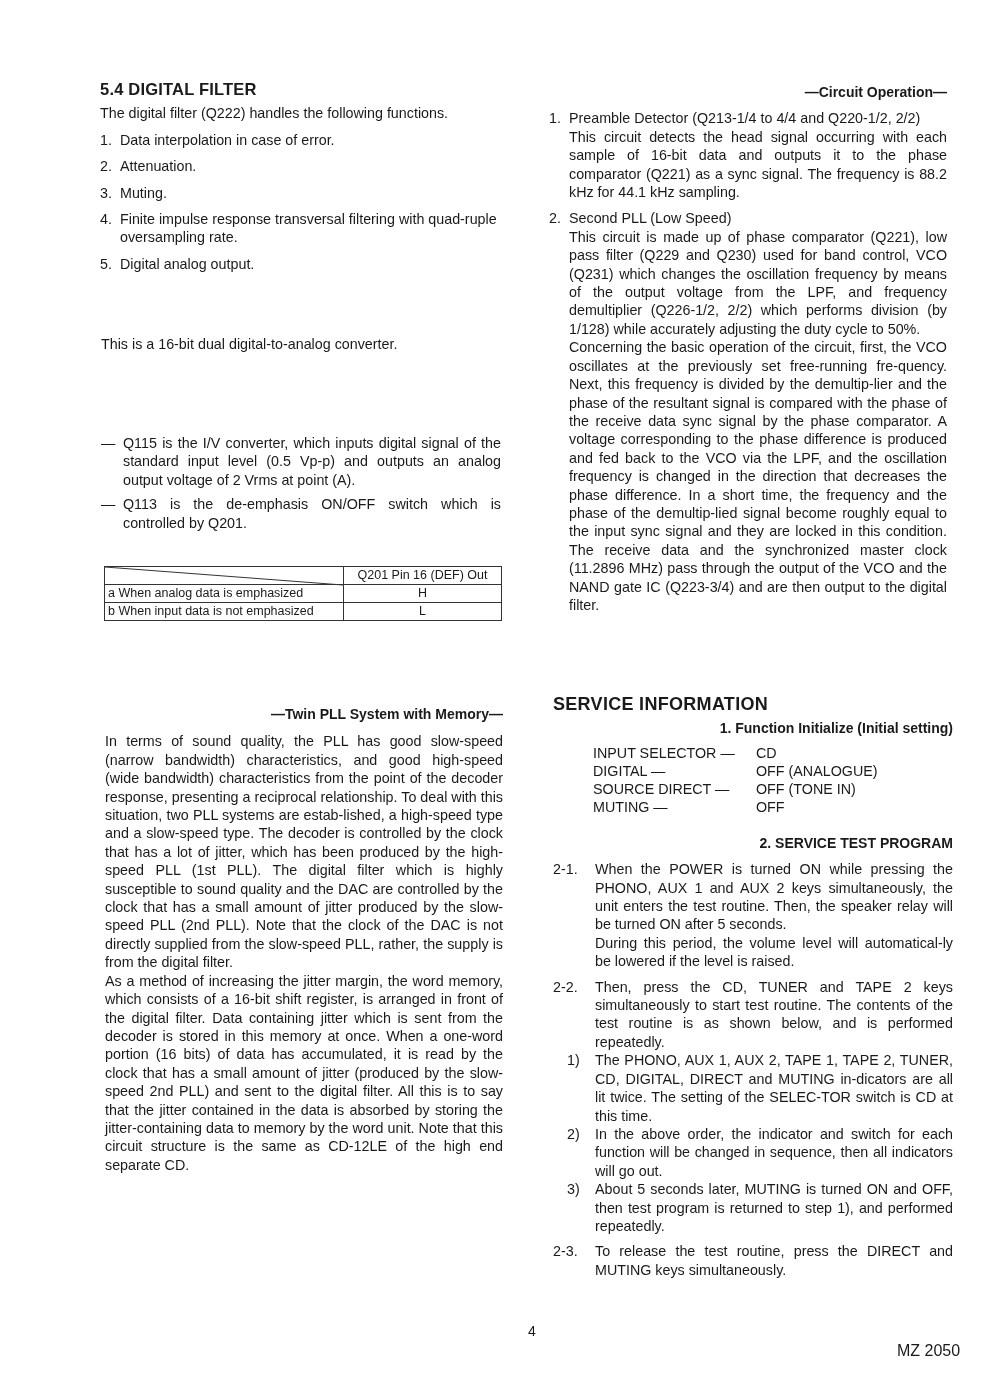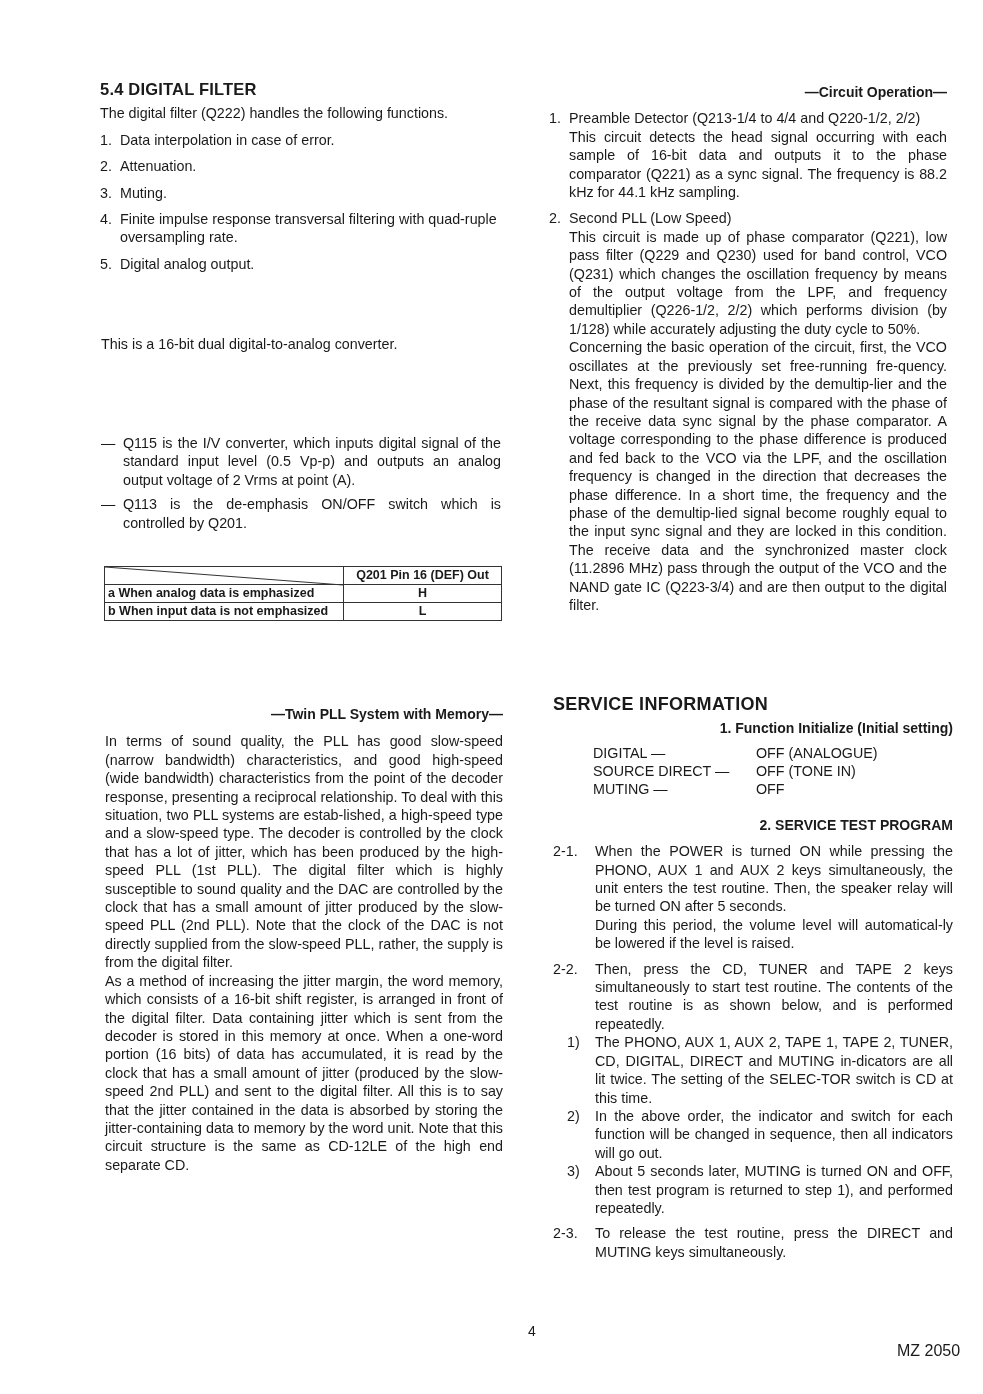--- a/index.html
+++ b/index.html
@@ -56,21 +56,21 @@
     <span class="d">—</span>
     <span>Q115 is the I/V converter, which inputs digital signal of the standard input level (0.5 Vp-p) and outputs an analog output voltage of 2 Vrms at point (A).</span>
   </div>
   <div class="dash-item" style="margin-top:6px;">
     <span class="d">—</span>
     <span>Q113 is the de-emphasis ON/OFF switch which is controlled by Q201.</span>
   </div>
 </div>
 
 <div class="col" style="left:104px; top:566px; width:398px;">
-  <table class="sw" style="width:398px;font-weight:bold;">
+  <table class="sw" style="width:398px;">
     <tbody>
         <tr>
       <td class="diag" style="width:232px; height:17px;">
         <svg width="238" height="19">
               <line x1="0" y1="0" x2="238" y2="18" stroke="#333" stroke-width="1"></line>
             </svg>
       </td>
       <td style="text-align:center;">Q201 Pin 16 (DEF) Out</td>
     </tr>
     <tr>
@@ -103,20 +103,24 @@
     <div>Second PLL (Low Speed)</div>
     <p class="just">This circuit is made up of phase comparator (Q221), low pass filter (Q229 and Q230) used for band control, VCO (Q231) which changes the oscillation frequency by means of the output voltage from the LPF, and frequency demultiplier (Q226-1/2, 2/2) which performs division (by 1/128) while accurately adjusting the duty cycle to 50%.</p>
     <p class="just">Concerning the basic operation of the circuit, first, the VCO oscillates at the previously set free-running fre-quency. Next, this frequency is divided by the demultip-lier and the phase of the resultant signal is compared with the phase of the receive data sync signal by the phase comparator. A voltage corresponding to the phase difference is produced and fed back to the VCO via the LPF, and the oscillation frequency is changed in the direction that decreases the phase difference. In a short time, the frequency and the phase of the demultip-lied signal become roughly equal to the input sync signal and they are locked in this condition. The receive data and the synchronized master clock (11.2896 MHz) pass through the output of the VCO and the NAND gate IC (Q223-3/4) and are then output to the digital filter.</p>
   </div>
 </div>
 
 <div class="col" style="left:553px; top:695px; width:400px;">
   <h2 class="hbig">SERVICE INFORMATION</h2>
   <h3 class="h3" style="margin-top:6px;">1. Function Initialize (Initial setting)</h3>
   <div style="margin-top:6px; padding-left:40px; line-height:18px;">
+    <div class="pair-row">
+      <span class="k">INPUT SELECTOR —</span>
+      <span>CD</span>
+    </div>
     <div class="pair-row">
       <span class="k">DIGITAL —</span>
       <span>OFF (ANALOGUE)</span>
     </div>
     <div class="pair-row">
       <span class="k">SOURCE DIRECT —</span>
       <span>OFF (TONE IN)</span>
     </div>
     <div class="pair-row">
       <span class="k">MUTING —</span>

